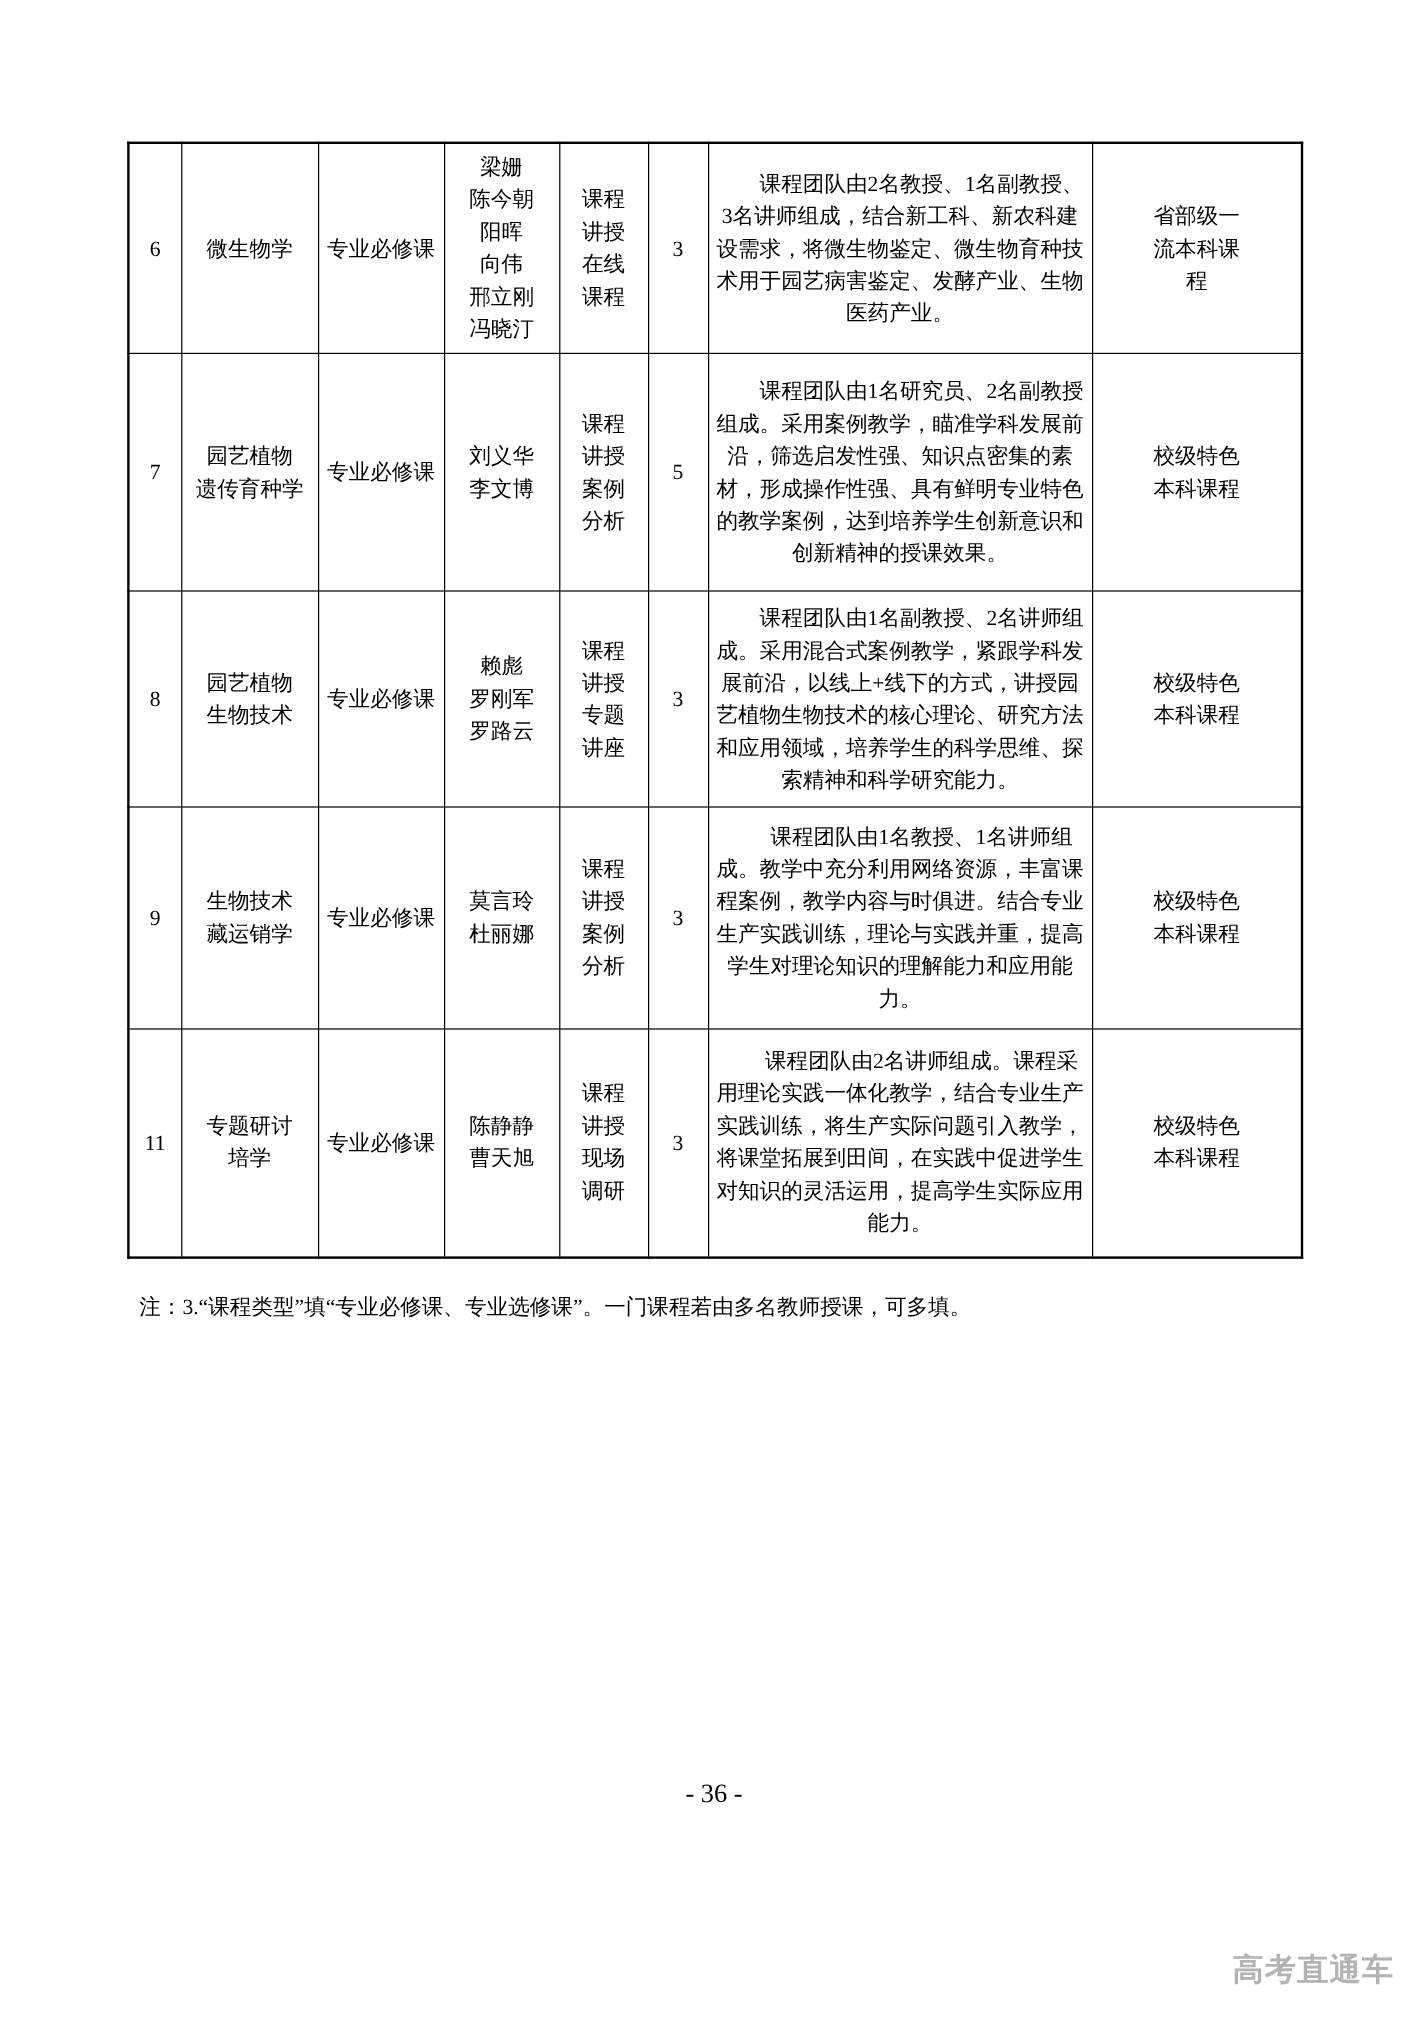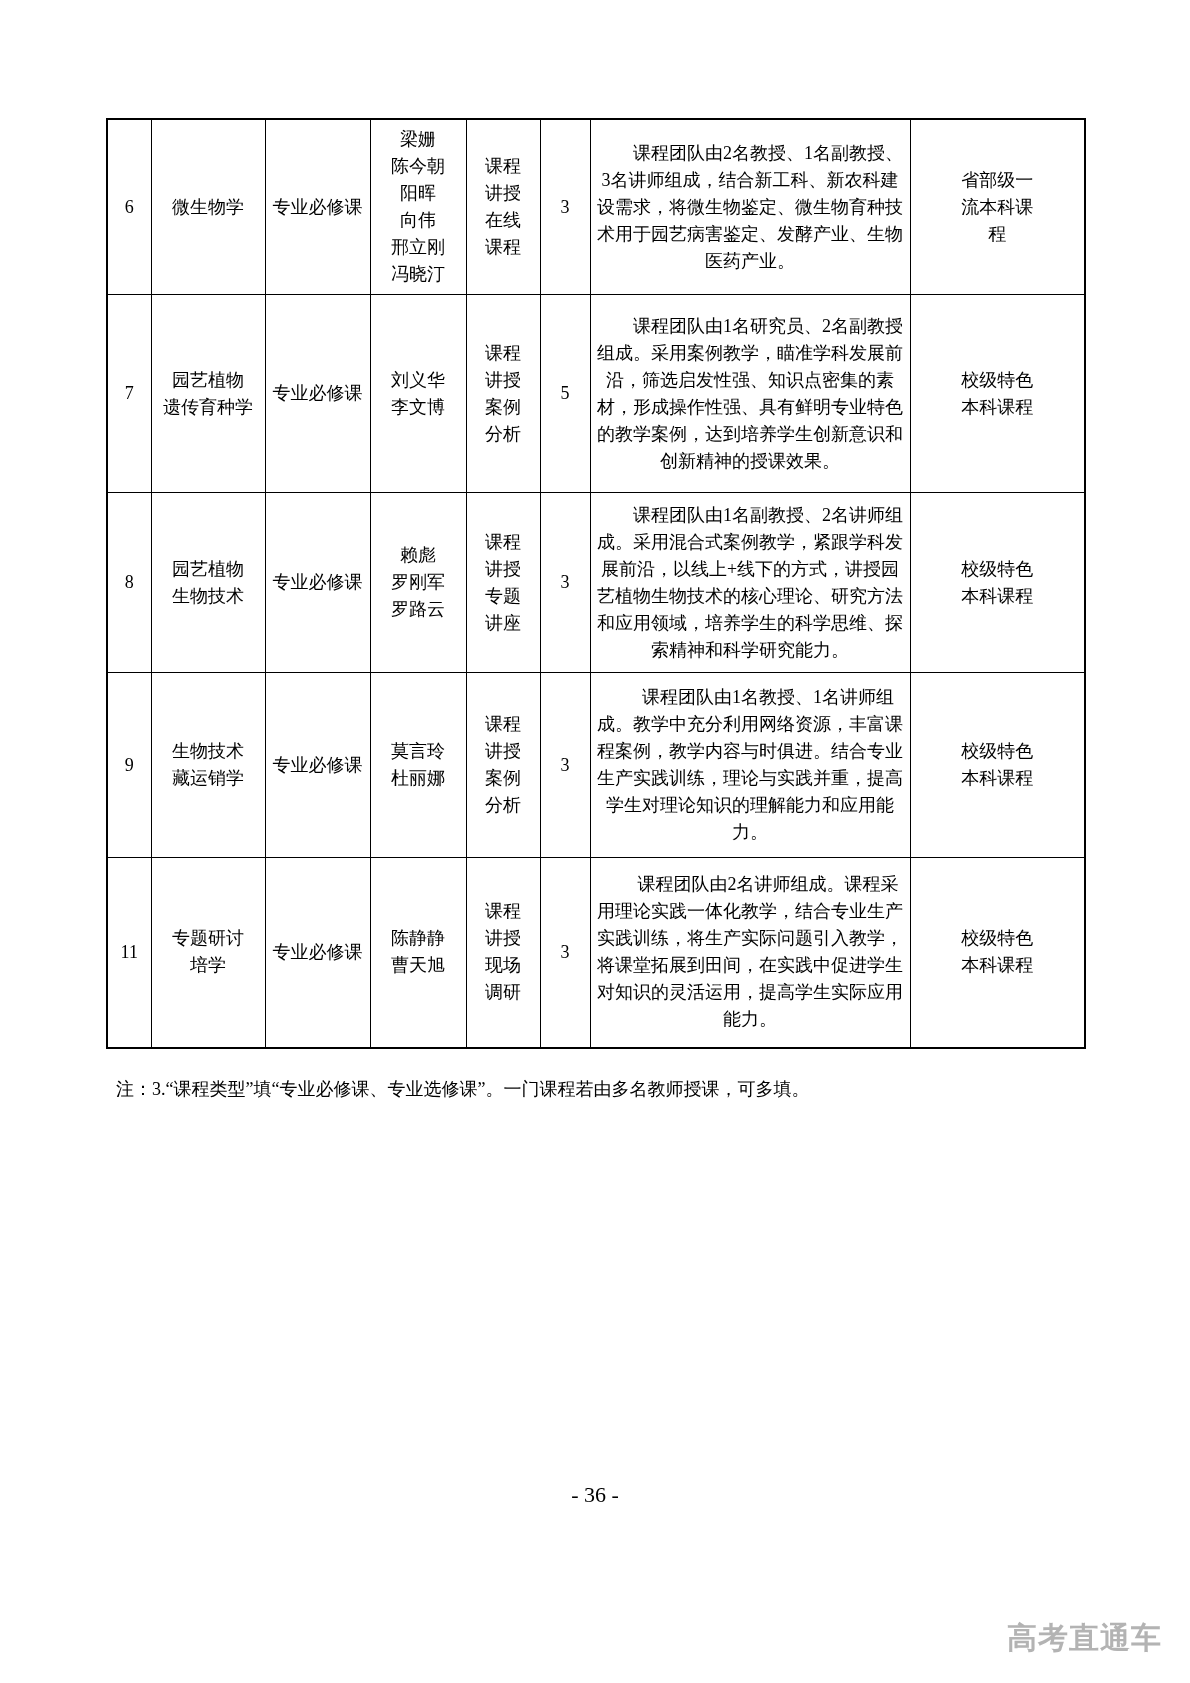--- a/index.html
+++ b/index.html
@@ -67,21 +67,21 @@
     width: 1190px;
     top: 1482px;
     text-align: center;
     font-size: 22px;
   }
   .watermark {
     position: absolute;
     right: 28px;
     bottom: 24px;
     font-family: Liberation Sans, sans-serif;
-    font-size: 30px;
+    font-size: 26px;
     font-weight: bold;
     color: #b3b3b3;
     letter-spacing: 1px;
   }
 </style>
 </head>
 <body>
 
 <div class="sheet">
 

